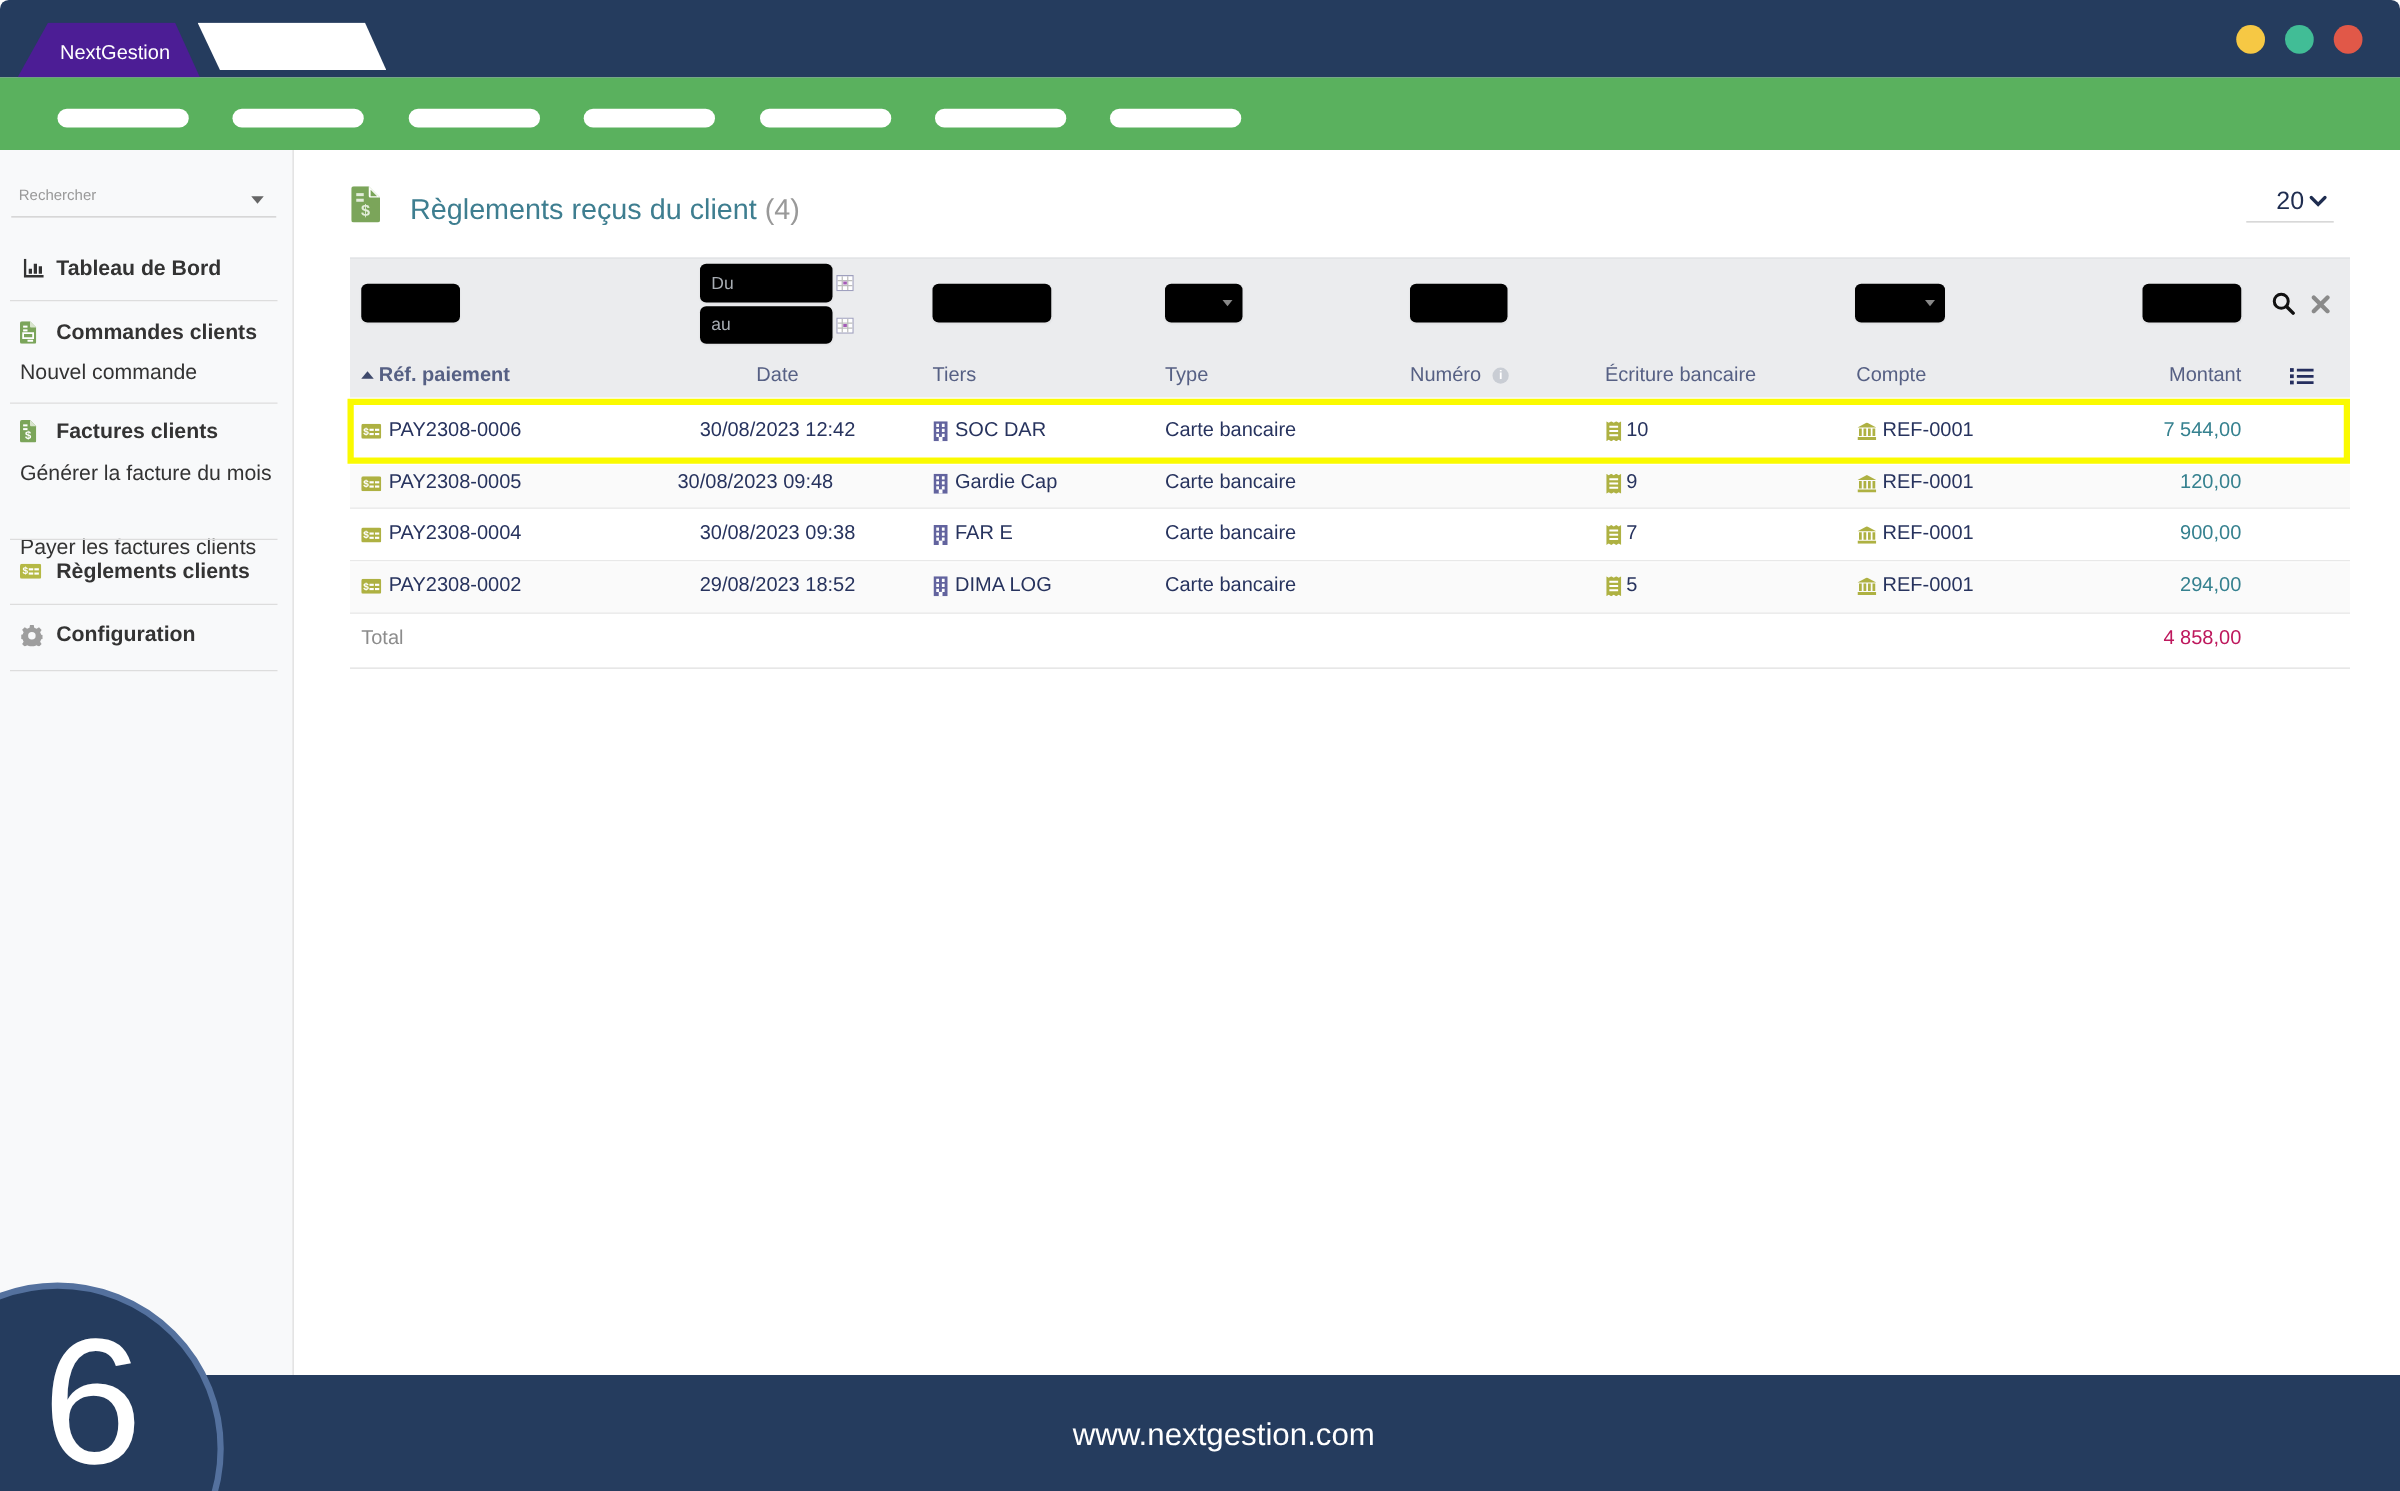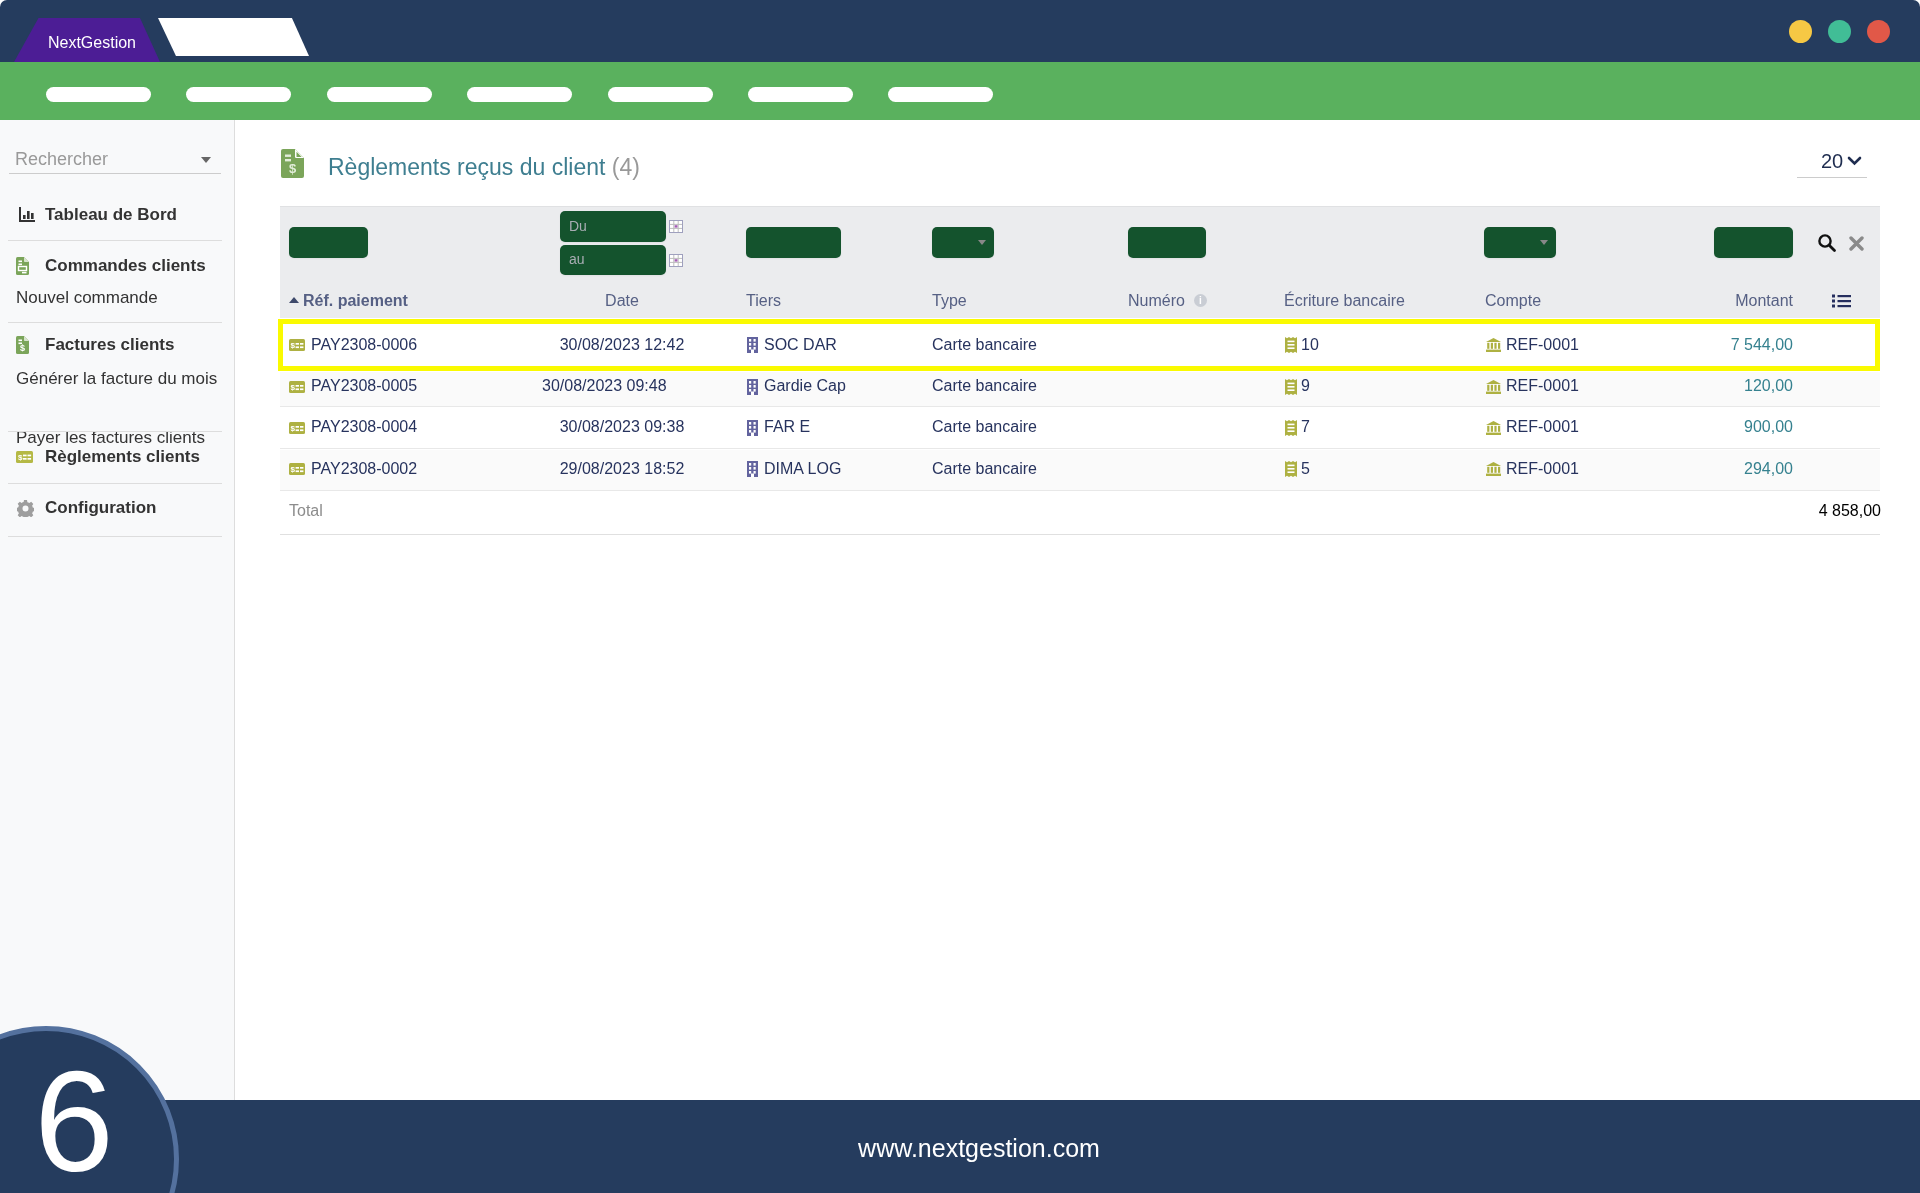--- a/index.html
+++ b/index.html
@@ -9,33 +9,33 @@
 #topbar { position:absolute; left:0; top:0; width:1920px; height:62px; background:#253C5E; border-radius:7px 7px 0 0; }
 #tab { position:absolute; left:14px; top:18px; width:146px; height:44px; background:#4c1d95; clip-path:polygon(0 100%, 16.8% 0, 86.3% 0, 100% 100%); color:#fff; font-size:16px; line-height:49px; text-align:center; padding-left:10px; }
 #para { position:absolute; left:158px; top:18px; width:151px; height:38px; background:#fff; clip-path:polygon(0 0, 88.7% 0, 100% 100%, 11.9% 100%); }
 .dot { position:absolute; top:20px; width:23px; height:23px; border-radius:50%; }
 
 #greenbar { position:absolute; left:0; top:62px; width:1920px; height:58px; background:#5AB15E; }
 .pill { position:absolute; top:24.5px; width:105px; height:15px; border-radius:8px; background:#fff; }
 
 #sidebar { position:absolute; left:0; top:120px; width:235px; height:980px; background:#F8F9FA; border-right:1px solid #DDDDDD; }
 #search { position:absolute; left:9px; top:146px; width:212px; height:28px; border-bottom:1px solid #CCCCCC; }
-#search span { position:absolute; left:6px; top:3px; font-size:18px; color:#999; }
+#search span { position:absolute; left:6px; top:3px; font-size:12px; color:#999; }
 #search .caret { position:absolute; right:10px; top:11px; width:0; height:0; border-left:5px solid transparent; border-right:5px solid transparent; border-top:6px solid #666; }
 .mitem { position:absolute; font-size:17px; font-weight:bold; color:#333; }
 .msub { position:absolute; font-size:17px; color:#333; }
 .mdiv { position:absolute; left:8px; width:214px; border-top:1px solid #DDDDDD; }
 
 #title { position:absolute; left:328px; top:154px; font-size:23px; color:#3E7E90; }
 #title .cnt { color:#999; }
 #sel20 { position:absolute; left:1797px; top:147px; width:70px; height:31px; border-bottom:1px solid #CCC; }
 #sel20 .v { position:absolute; left:24px; top:3px; font-size:20px; color:#1F2D50; }
 
 #thead { position:absolute; left:280px; top:206px; width:1600px; height:112px; background:#EBECEE; border-top:1px solid #E0E1E3; }
-.finput { position:absolute; background:#14532d; border-radius:5px; box-shadow:0 1px 2px rgba(0,0,0,0.05); }
+.finput { position:absolute; background:#000000; border-radius:5px; box-shadow:0 1px 2px rgba(0,0,0,0.05); }
 .fcaret { position:absolute; width:0; height:0; border-left:4.5px solid transparent; border-right:4.5px solid transparent; border-top:5px solid #888; }
 .ph { position:absolute; left:9px; top:7px; font-size:14px; color:#A8ADB3; }
 .hcell { position:absolute; top:292px; font-size:16px; color:#566084; }
 
 #yrow { position:absolute; left:278px; top:319px; width:1602px; height:52px; border:5px solid #FAFA00; background:#fff; }
 .row { position:absolute; left:280px; width:1600px; }
 .rtext { position:absolute; font-size:16px; color:#27335E; white-space:nowrap; }
 .amount { position:absolute; font-size:16px; color:#35818F; text-align:right; }
 
 #footer { position:absolute; left:0; top:1100px; width:1920px; height:93px; background:#253C5E; }
@@ -184,21 +184,21 @@
     </g>
 </svg>
 
 <div id="yrow"></div>
 
 <div class="row" style="top:371.5px; height:35px; background:#FAFAFA; border-bottom:1px solid #E8E8E8;"></div>
 <div class="row" style="top:407.5px; height:41px; background:#fff; border-bottom:1px solid #E8E8E8;"></div>
 <div class="row" style="top:449.5px; height:41px; background:#FAFAFA; border-bottom:1px solid #E8E8E8;"></div>
 <div class="row" style="top:491.5px; height:43px; background:#fff; border-bottom:1px solid #E0E0E0;"></div>
 <div class="rtext" style="left:289px; top:502px; color:#8C8C8C;">Total</div>
-<div class="amount" style="left:1741px; top:502px; width:140px; color:#000000;">4 858,00</div>
+<div class="amount" style="left:1653px; top:502px; width:140px; color:#be185d;">4 858,00</div>
 
 <div id="footer"></div>
 <div class="url" style="position:absolute; left:0; top:1134px; width:1958px; text-align:center; color:#fff; font-size:25px;">www.nextgestion.com</div>
 <div id="bigcircle"></div>
 <div id="six">6</div>
 
 <svg class="abs" style="left:289px;top:339px;" width="16" height="12" viewBox="0 0 16 12">
     <rect x="0" y="0" width="16" height="12" rx="1.5" fill="#AEB142"></rect>
     <text x="1.6" y="8.8" font-size="8" font-weight="bold" fill="#fff" font-family="Liberation Sans">$</text>
     <rect x="6.6" y="4" width="3.4" height="1.7" fill="#fff"></rect>

